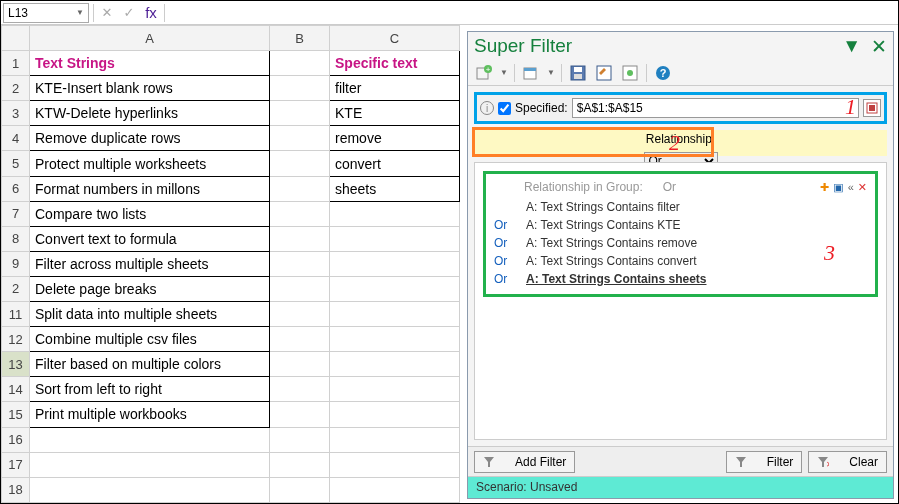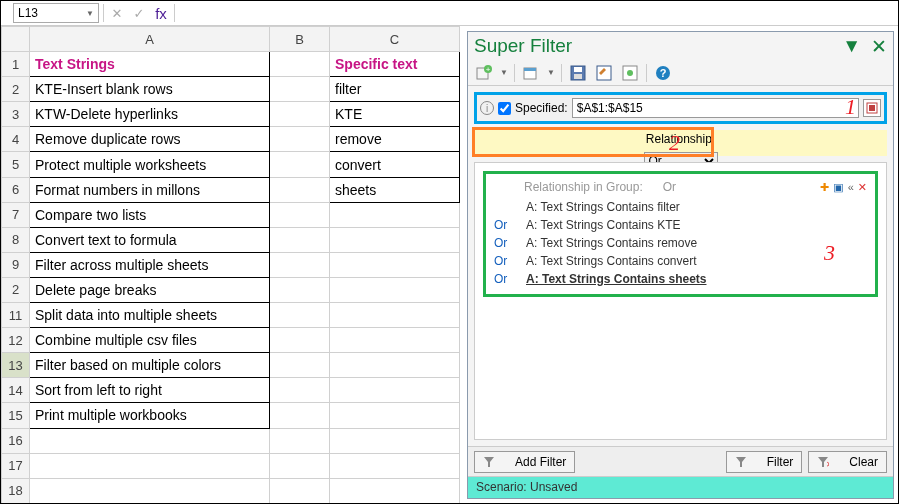--- a/index.html
+++ b/index.html
@@ -1,19 +1,19 @@
 <!DOCTYPE html>
 <html><head>
 <meta charset="utf-8">
 <style>
 * { box-sizing: border-box; margin: 0; padding: 0; }
 body { font-family: Arial, sans-serif; font-size: 12px; background: #fff; width: 899px; height: 504px; overflow: hidden; position: relative; border: 1px solid #000; }
 
 
-.formula-bar { display: flex; align-items: center; height: 24px; border-bottom: 1px solid #ccc; padding: 12px; gap: 4px; }
+.formula-bar { display: flex; align-items: center; height: 24px; border-bottom: 1px solid #ccc; padding: 2px; gap: 4px; }
 .name-box { width: 86px; height: 20px; border: 1px solid #aaa; background: #fff; font-size: 12px; padding: 2px 4px; display: flex; justify-content: space-between; align-items: center; }
 .name-box-arrow { font-size: 8px; color: #666; }
 .fb-sep { width: 1px; height: 18px; background: #ccc; }
 .fb-icon { width: 18px; height: 18px; display: flex; align-items: center; justify-content: center; color: #aaa; font-size: 13px; }
 .fx { font-size: 15px; color: #4c1d95; }
 
 
 .sheet-area { display: flex; height: 478px; }
 .sheet { border-collapse: collapse; table-layout: fixed; }
 .sheet th, .sheet td { border: 1px solid #d0d0d0; font-size: 14px; padding: 3px 5px; text-align: left; height: 24px; background: #fff; }

